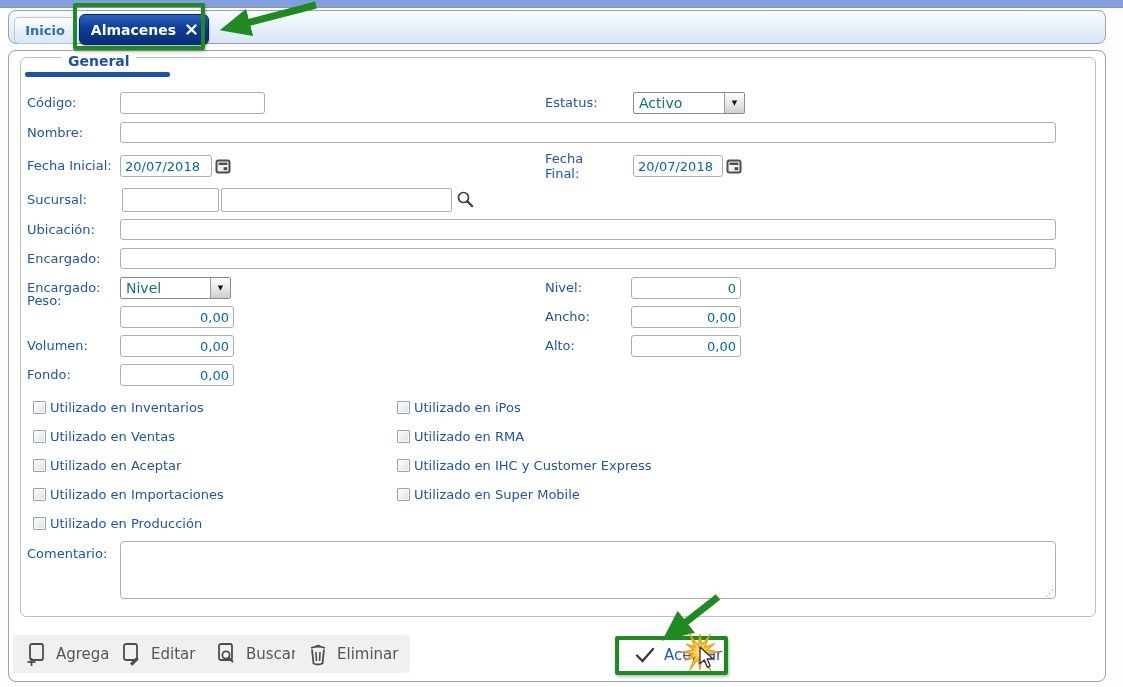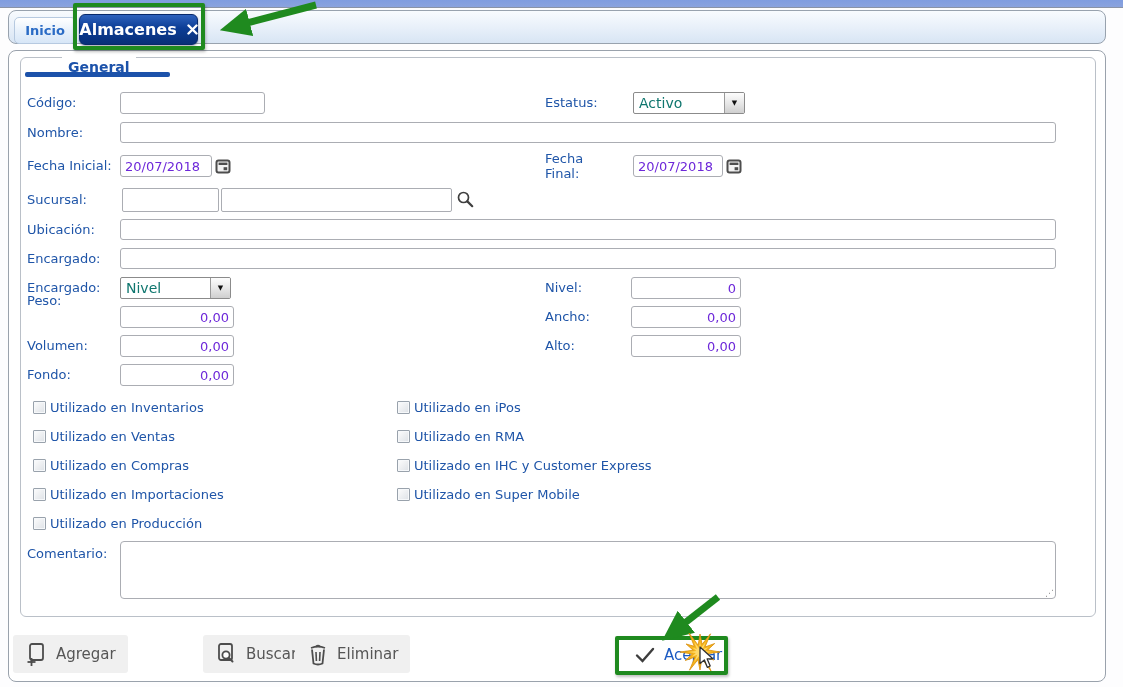--- a/index.html
+++ b/index.html
@@ -10,32 +10,32 @@
 
   .top-strip { left:0; top:0; width:1123px; height:8px;
     background:linear-gradient(180deg,#9db3e8,#809de0 2%,#8aa3dd); border-bottom:1px solid #8a93a6; }
 
   .tabstrip { left:8px; top:10px; width:1098px; height:34px; border:1px solid #98a2ae; border-radius:8px;
     background:linear-gradient(180deg,#f8fbfe,#e7eff9 55%,#d8e5f4); }
 
   .tab { display:flex; align-items:center; justify-content:center; gap:10px; cursor:default; }
   .tab-inactive { left:14px; top:17px; width:62px; height:27px; border:1px solid #b6c9e0; border-radius:5px;
     background:linear-gradient(180deg,#ffffff,#e8f1fb 50%,#d7e6f7); color:#2a6bc5; font-weight:bold; font-size:13px; }
-  .tab-active { left:79px; top:14px; width:119px; height:31px; border:1px solid #07296b; border-radius:6px;
-    background:linear-gradient(180deg,#2d62bd,#0c3d95 45%,#082f78); color:#ffffff; font-weight:bold; font-size:16px;
+  .tab-active { left:79px; top:14px; width:130px; height:31px; border:1px solid #07296b; border-radius:6px;
+    background:linear-gradient(180deg,#2d62bd,#0c3d95 45%,#082f78); color:#ffffff; font-weight:bold; font-size:14px;
     box-shadow:0 1px 2px rgba(0,0,30,.35); }
 
   .panel { left:8px; top:50px; width:1098px; height:632px; background:#ffffff; border:1px solid #9aa2ac; border-radius:8px; }
   .form-panel { left:20px; top:57px; width:1076px; height:560px; background:#ffffff; border:1px solid #bac0c8; border-radius:6px; }
 
-  .general-lbl { left:62px; top:51px; padding:8px 6px; background:#ffffff; color:#1c52aa; font-weight:bold; font-size:14px; }
+  .general-lbl { left:62px; top:51px; padding:2px 6px; background:#ffffff; color:#1c52aa; font-weight:bold; font-size:14px; }
   .general-bar { left:25px; top:72px; width:145px; height:5px; background:#1c52aa; border-radius:2px; }
 
   .lbl { color:#1f55a8; font-size:13px; line-height:15px; }
-  .inp { border:1px solid #abadb3; border-radius:3px; background:#fff; color:#6d28d9; font-size:13px;
+  .inp { border:1px solid #abadb3; border-radius:3px; background:#fff; color:#0369a1; font-size:13px;
     padding:1px 4px; font-family:inherit; outline:none; }
   .num { text-align:right; }
   textarea.inp { resize:none; border-radius:4px; }
   .grip { width:10px; height:10px; color:#9a9a9a; font-size:9px; line-height:10px; }
 
   .dd { display:flex; border:1px solid #8b8b8b; border-radius:2px; background:#fff; overflow:hidden; }
   .dd-text { flex:1; font-size:14px; color:#0f766e; padding:2px 5px; white-space:nowrap; }
   .dd-btn { width:20px; border-left:1px solid #9a9a9a; background:linear-gradient(180deg,#fdfdfd,#e8e8e8 50%,#cfcfcf);
     display:flex; align-items:center; justify-content:center; font-size:7px; color:#111; }
 
@@ -146,21 +146,21 @@
   <div class="abs cbrow" style="left:33px;top:399px">
     <span class="cb"></span>
     <span class="lbl">Utilizado en Inventarios</span>
   </div>
   <div class="abs cbrow" style="left:33px;top:428px">
     <span class="cb"></span>
     <span class="lbl">Utilizado en Ventas</span>
   </div>
   <div class="abs cbrow" style="left:33px;top:457px">
     <span class="cb"></span>
-    <span class="lbl">Utilizado en Compras</span>
+    <span class="lbl">Utilizado en Aceptar</span>
   </div>
   <div class="abs cbrow" style="left:33px;top:486px">
     <span class="cb"></span>
     <span class="lbl">Utilizado en Importaciones</span>
   </div>
   <div class="abs cbrow" style="left:33px;top:515px">
     <span class="cb"></span>
     <span class="lbl">Utilizado en Producción</span>
   </div>
 
@@ -189,20 +189,29 @@
     <span>
       <svg width="23" height="24" viewBox="0 0 23 24">
           <rect x="5" y="2" width="13" height="16" rx="2" fill="none" stroke="#4d4d4d" stroke-width="1.8"></rect>
           <line x1="2.5" y1="20" x2="10.5" y2="20" stroke="#4d4d4d" stroke-width="1.8"></line>
           <line x1="6.5" y1="16" x2="6.5" y2="24" stroke="#4d4d4d" stroke-width="1.8"></line>
         </svg>
     </span>
     <span>Agregar</span>
   </button>
 
+  <button class="abs toolbar-btn" style="left:108px;top:635px">
+    <span>
+      <svg width="23" height="24" viewBox="0 0 23 24">
+          <rect x="4" y="2" width="13" height="16" rx="2" fill="none" stroke="#4d4d4d" stroke-width="1.8"></rect>
+          <path d="M10,21.5 L16.5,15 L18.8,17.3 L12.3,23.8 Z" fill="#4d4d4d"></path>
+        </svg>
+    </span>
+    <span>Editar</span>
+  </button>
 
   <button class="abs toolbar-btn" style="left:203px;top:635px">
     <span>
       <svg width="23" height="24" viewBox="0 0 23 24">
           <rect x="4" y="2" width="13" height="16" rx="2" fill="none" stroke="#4d4d4d" stroke-width="1.8"></rect>
           <circle cx="11" cy="13" r="3.6" fill="#fff" stroke="#4d4d4d" stroke-width="1.8"></circle>
           <line x1="13.8" y1="15.8" x2="17.5" y2="19.5" stroke="#4d4d4d" stroke-width="2" stroke-linecap="round"></line>
         </svg>
     </span>
     <span>Buscar</span>

